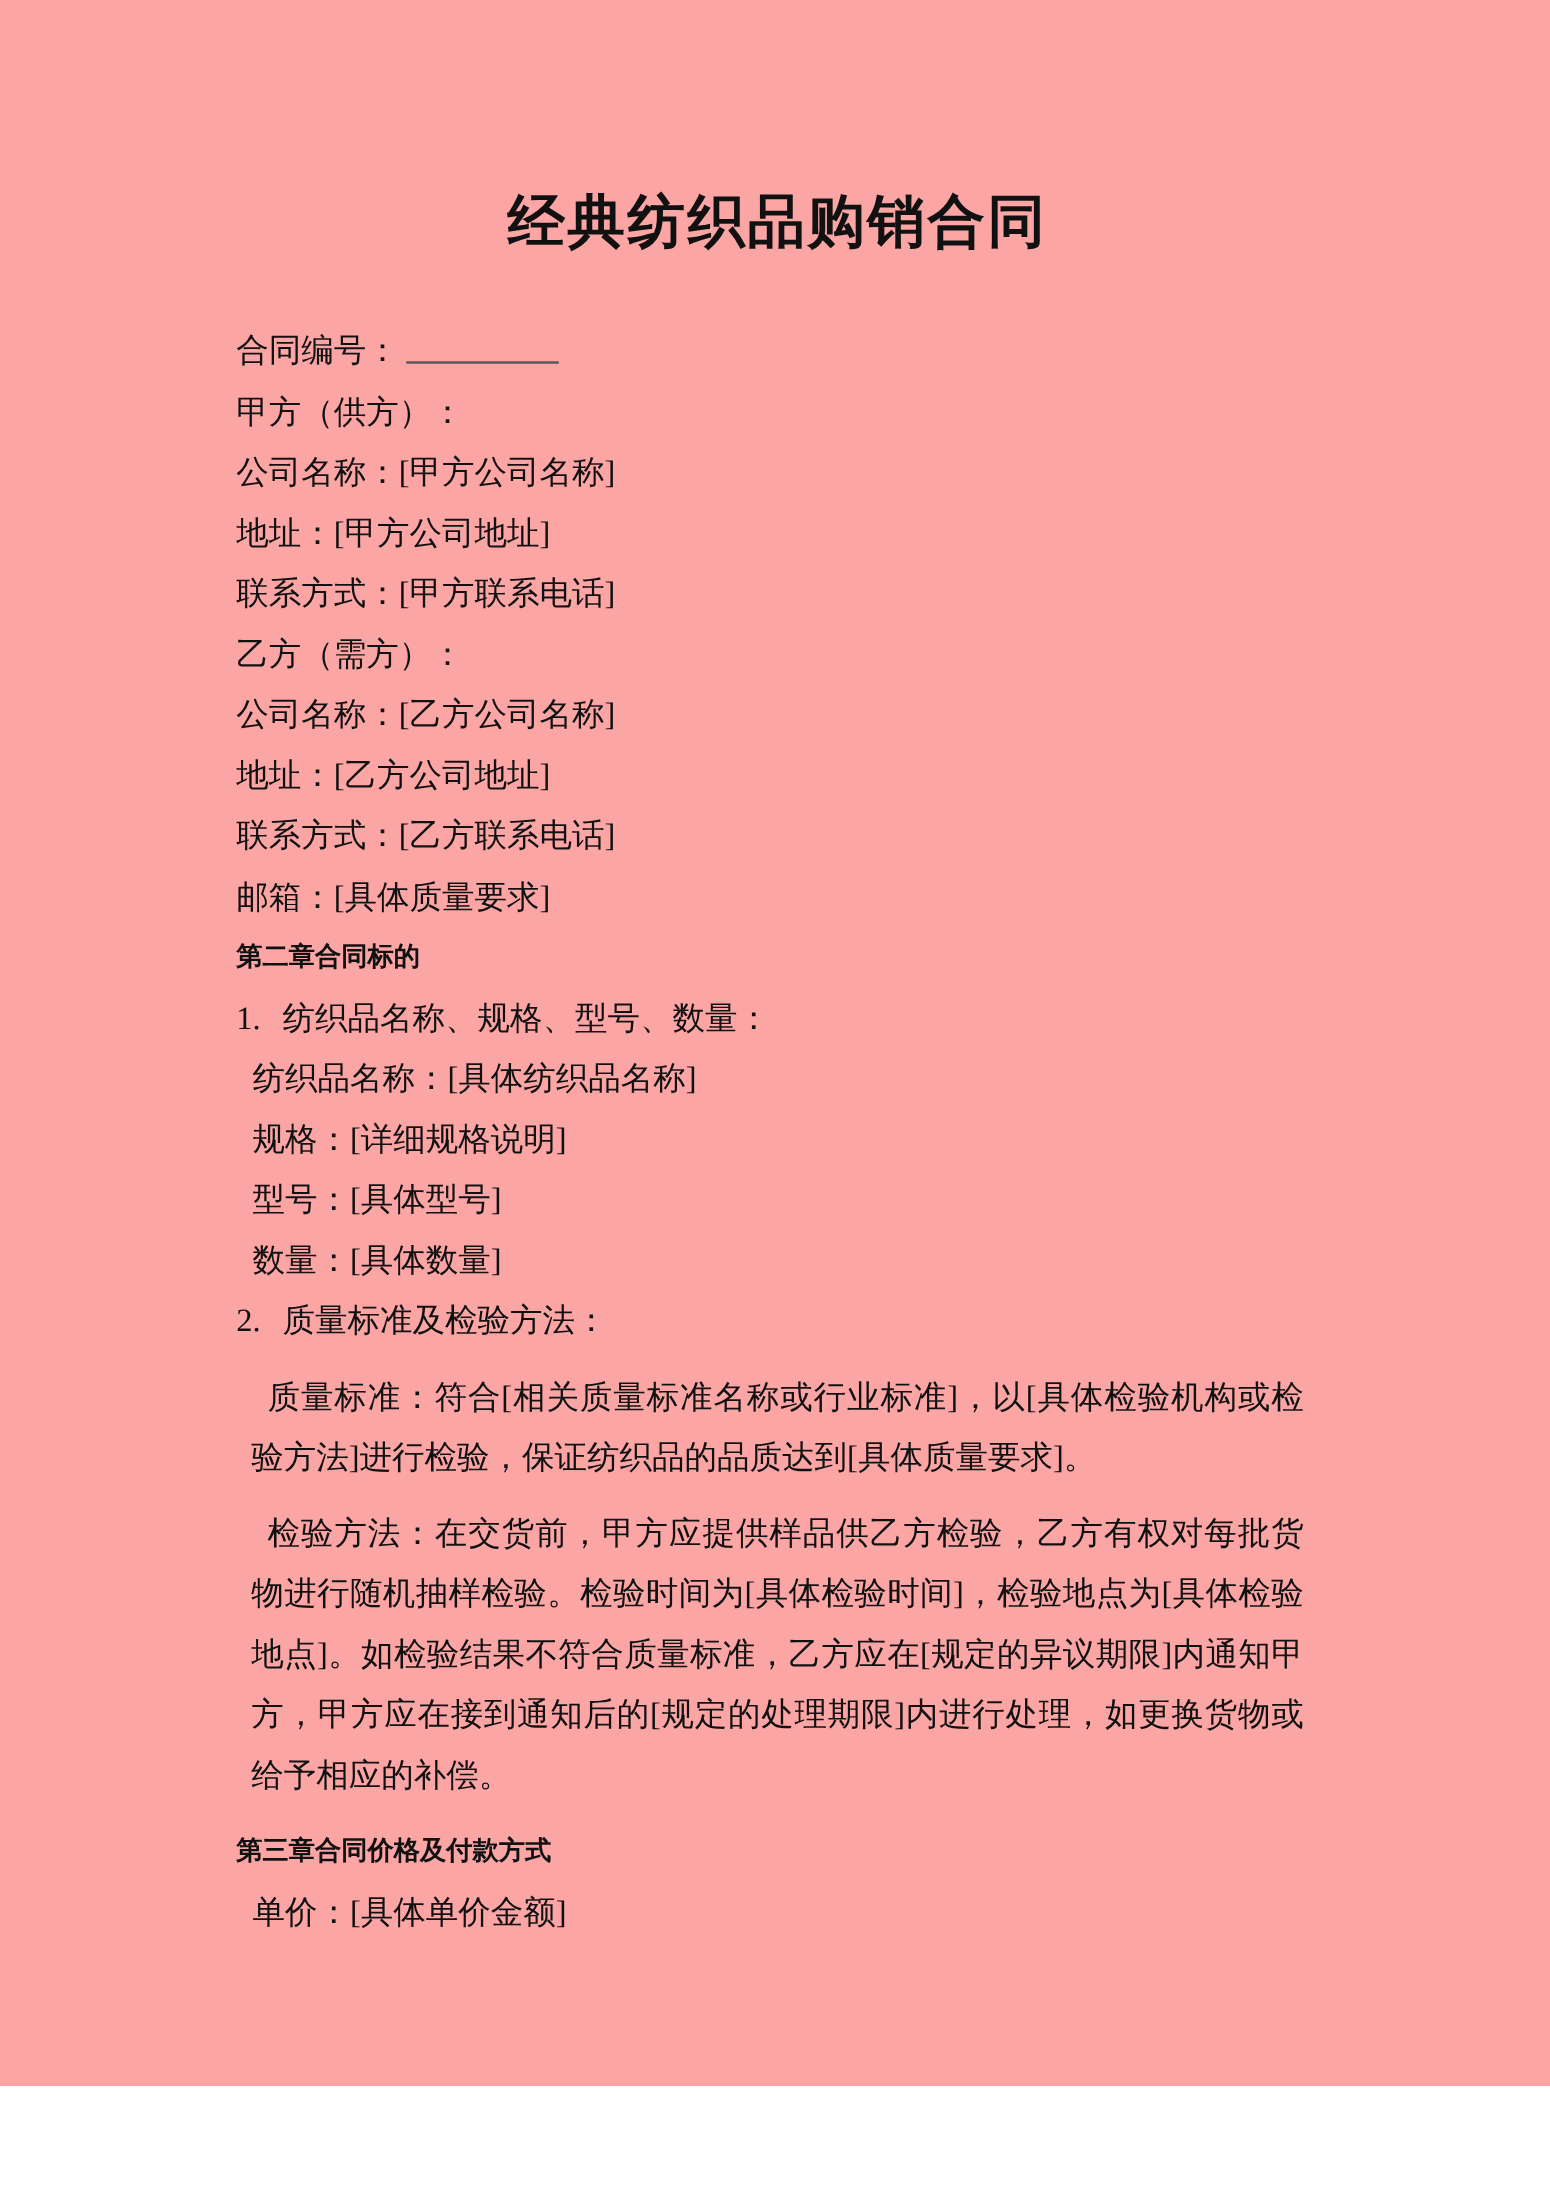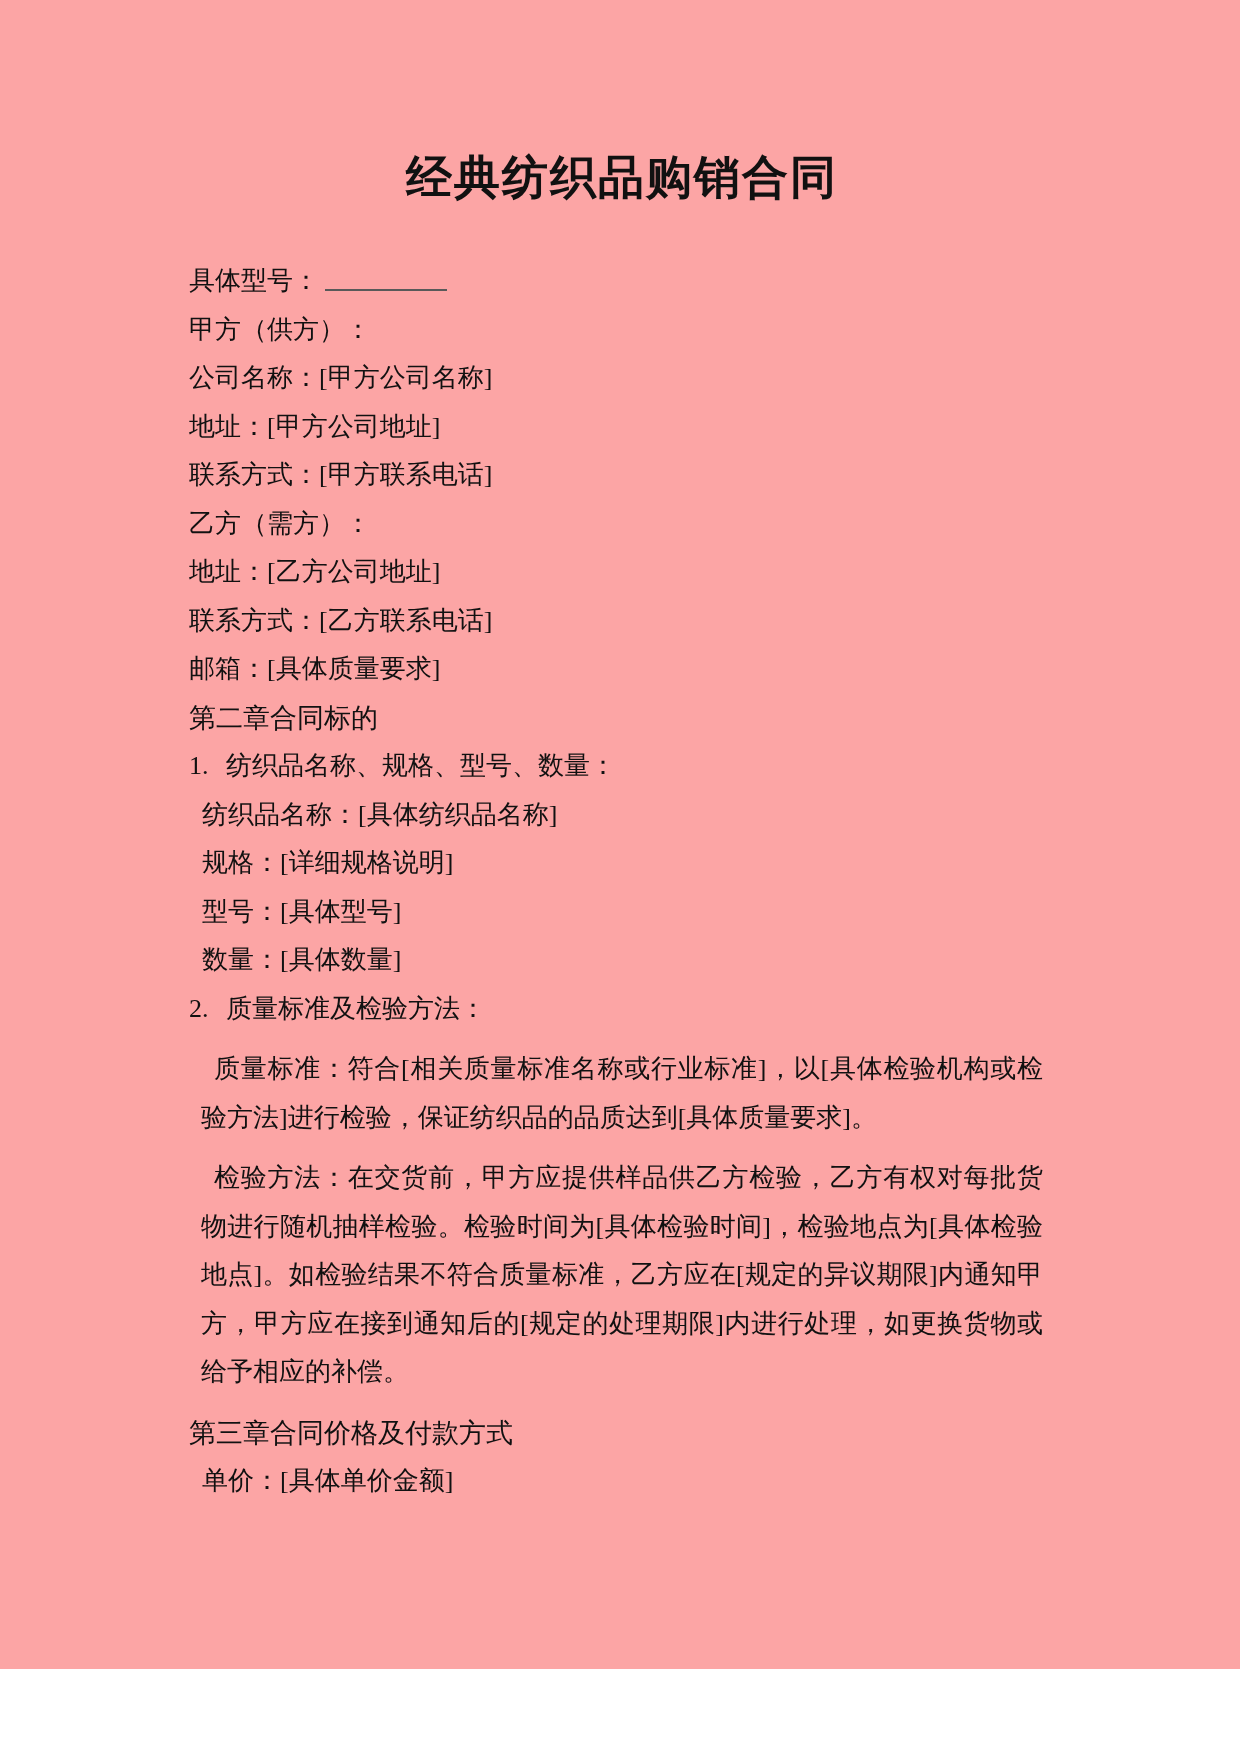--- a/index.html
+++ b/index.html
@@ -24,22 +24,22 @@
     font-family: "Liberation Serif", "DejaVu Serif", serif;
   }
   .content {
     margin-top: 51px;
     font-size: 26px;
     line-height: 48.5px;
   }
   .line { min-height: 48.5px; }
   .chapter-heading {
     font-family: "Liberation Sans", "DejaVu Sans", sans-serif;
-    font-weight: normal;
-    font-size: 27px;
+    font-weight: bold;
+    font-size: 21px;
   }
   .sub { text-indent: 13px; }
   .para {
     margin: 12px;
     text-indent: 13px;
     text-align: justify;
     word-break: break-all;
   }
   .num { display: inline-block; width: 37px; }
   .blank-line {
@@ -55,29 +55,30 @@
 </head>
 <body>
 
 <div class="page">
 
   <h1 class="title">经典纺织品购销合同</h1>
 
   <div class="content">
 
     <div class="line">
-      <span>具体型号：</span><span class="blank-line"></span>
+      <span>合同编号：</span><span class="blank-line"></span>
     </div>
 
     <div class="line">甲方（供方）：</div>
     <div class="line">公司名称：[甲方公司名称]</div>
     <div class="line">地址：[甲方公司地址]</div>
     <div class="line">联系方式：[甲方联系电话]</div>
 
     <div class="line">乙方（需方）：</div>
+    <div class="line">公司名称：[乙方公司名称]</div>
     <div class="line">地址：[乙方公司地址]</div>
     <div class="line">联系方式：[乙方联系电话]</div>
     <div class="line">邮箱：[具体质量要求]</div>
 
     <div class="line chapter-heading">第二章合同标的</div>
 
     <div class="line">
       <span class="num">1.</span><span>纺织品名称、规格、型号、数量：</span>
     </div>
 

